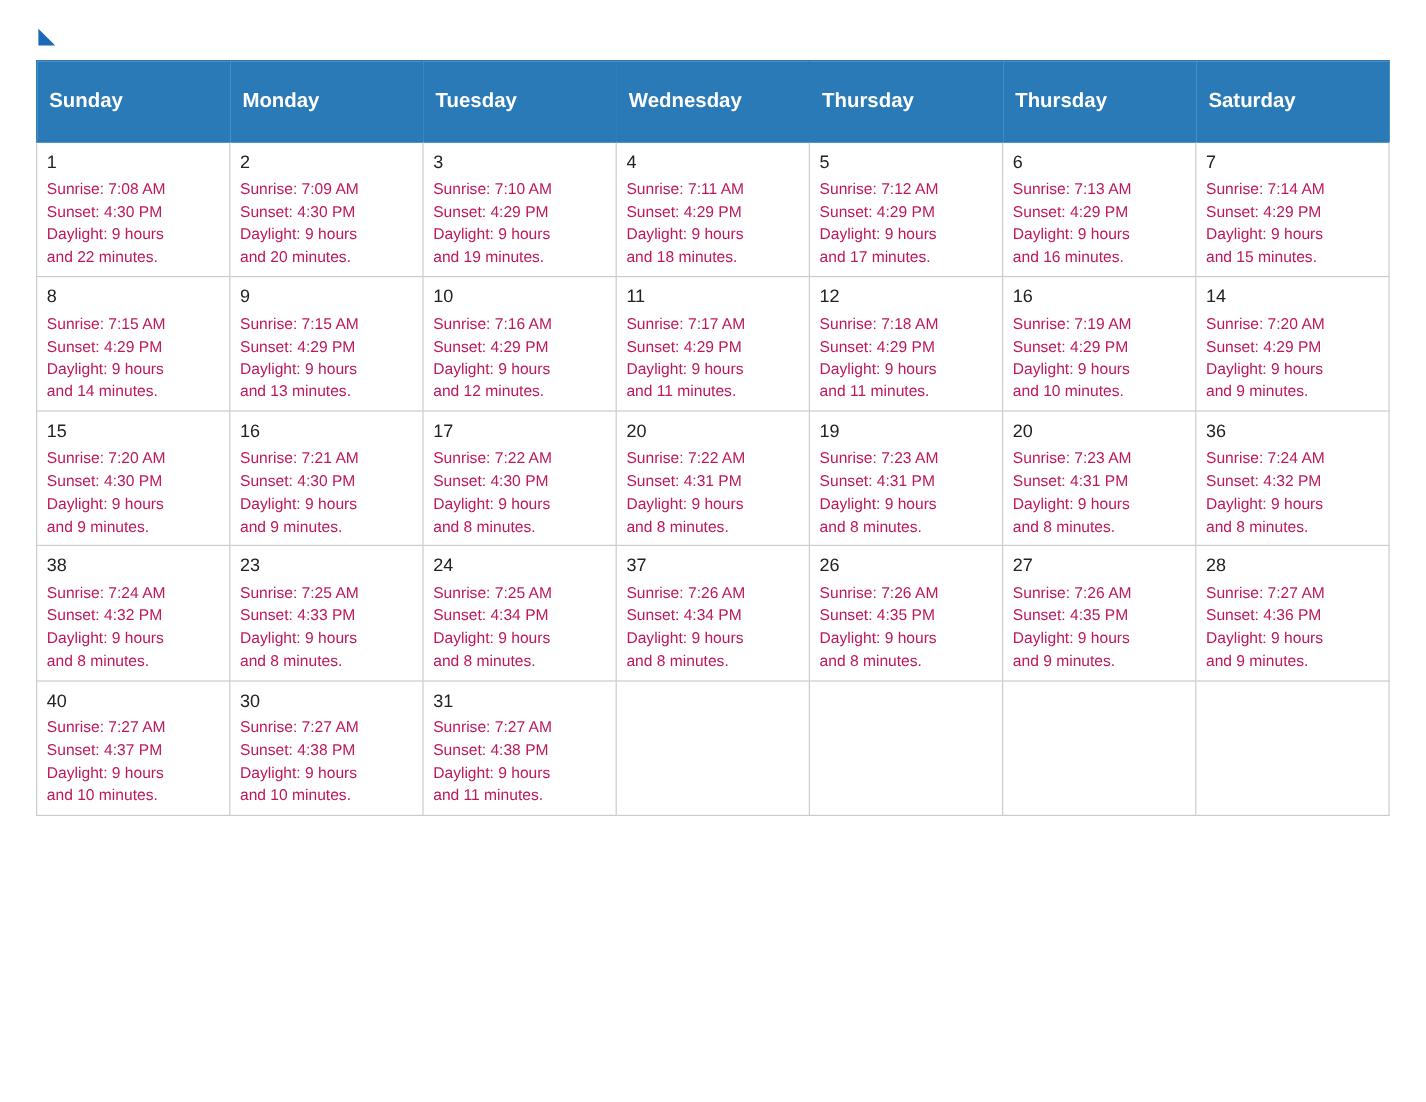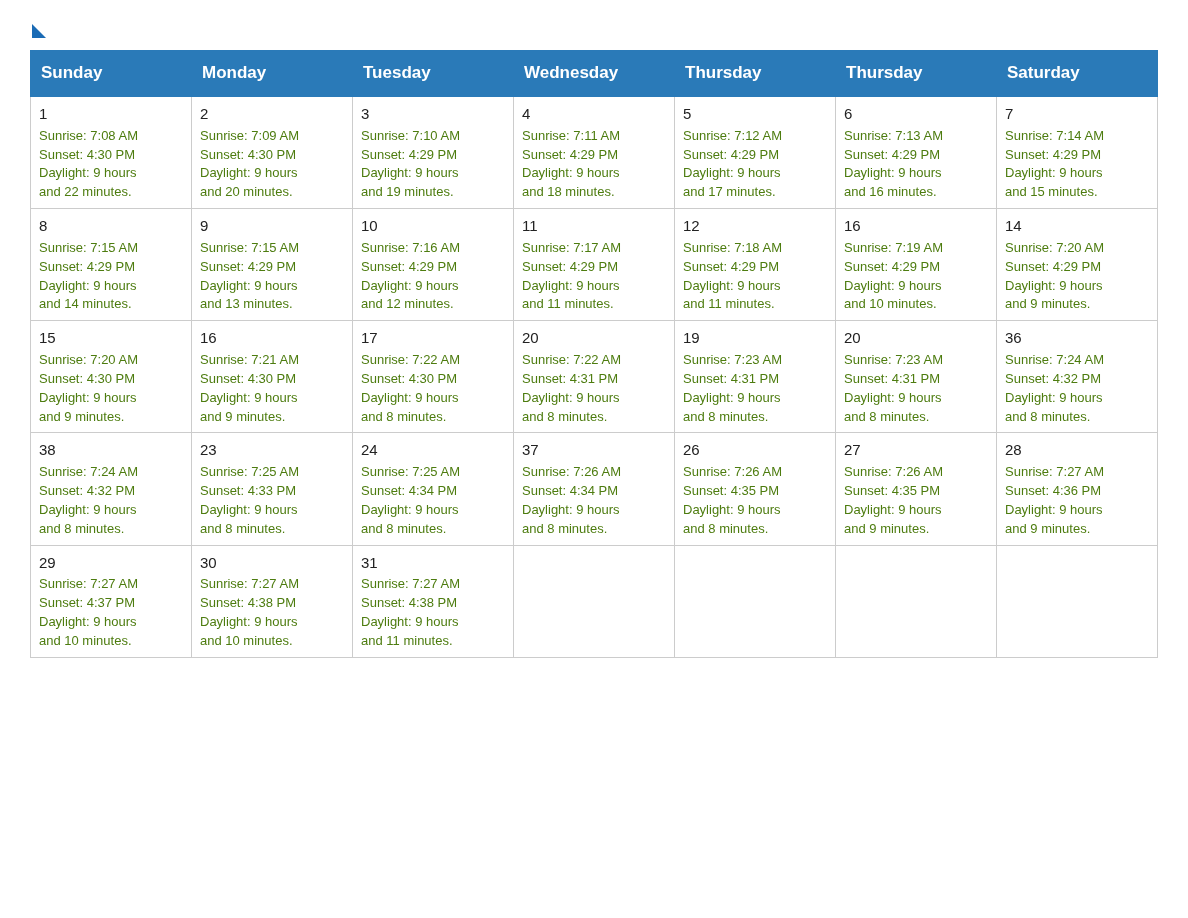--- a/index.html
+++ b/index.html
@@ -63,21 +63,21 @@
     table {
       width: 100%;
       border-collapse: collapse;
       table-layout: fixed;
     }
     thead tr th {
       background-color: #2a7ab8;
       color: #fff;
       font-size: 17px;
       font-weight: bold;
-      padding: 12px 10px;
+      padding: 23px 10px;
       text-align: left;
       border: 1px solid #2a7ab8;
     }
     tbody tr td {
       border: 1px solid #ccc;
       vertical-align: top;
       padding: 6px 8px;
       font-size: 13.5px;
       color: #222;
       line-height: 1.45;
@@ -89,21 +89,21 @@
     tbody tr td:first-child {
       
     }
     .day-number {
       font-size: 15px;
       font-weight: normal;
       margin-bottom: 2px;
     }
     .day-info {
       font-size: 13px;
-      color: #4d7c0f;
+      color: #be185d;
     }
     td.empty {
       background: #fff;
     }
   </style>
 </head>
 <body>
 
 <div class="header">
   <div class="logo">
@@ -387,21 +387,21 @@
           <div class="day-info">
             Sunrise: 7:27 AM<br>
             Sunset: 4:36 PM<br>
             Daylight: 9 hours<br>
             and 9 minutes.
           </div>
         </td>
       </tr>
       <tr>
         <td>
-          <div class="day-number">29</div>
+          <div class="day-number">40</div>
           <div class="day-info">
             Sunrise: 7:27 AM<br>
             Sunset: 4:37 PM<br>
             Daylight: 9 hours<br>
             and 10 minutes.
           </div>
         </td>
         <td>
           <div class="day-number">30</div>
           <div class="day-info">

